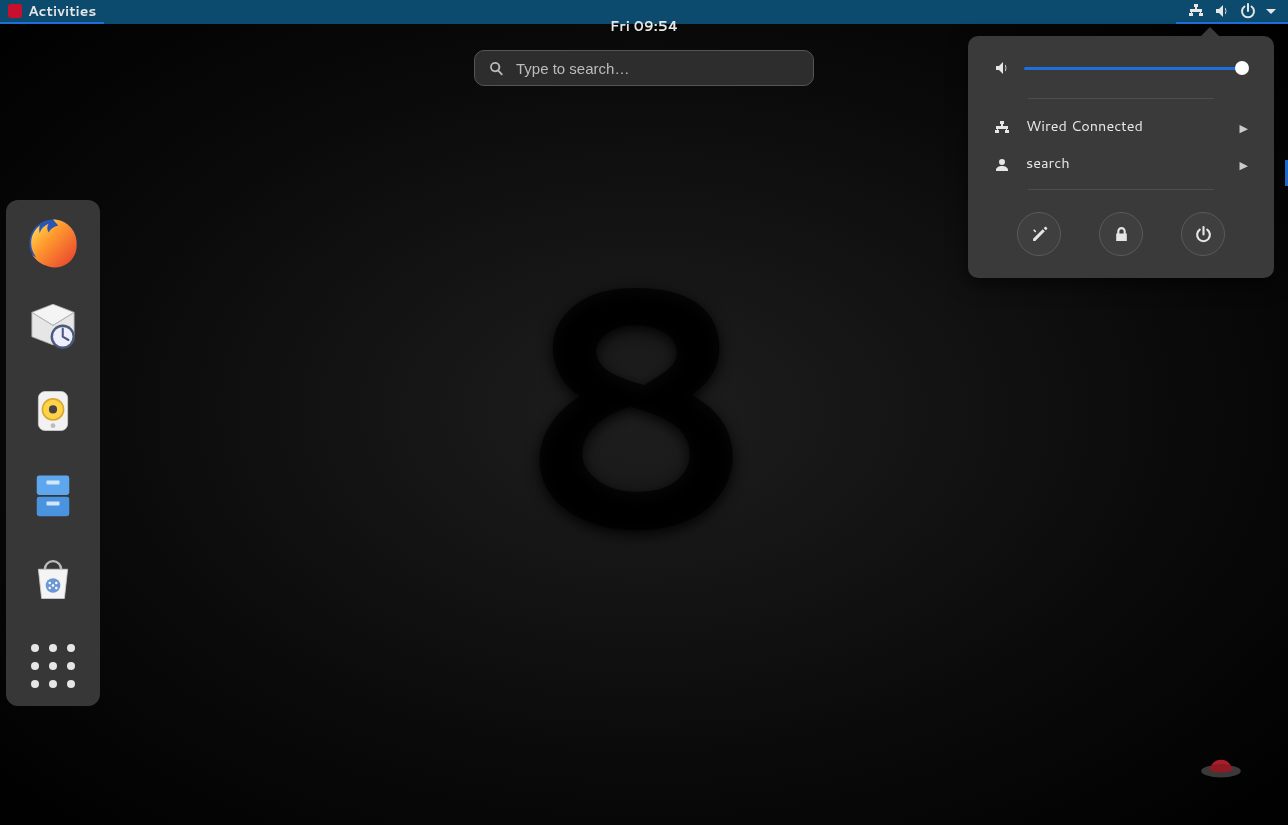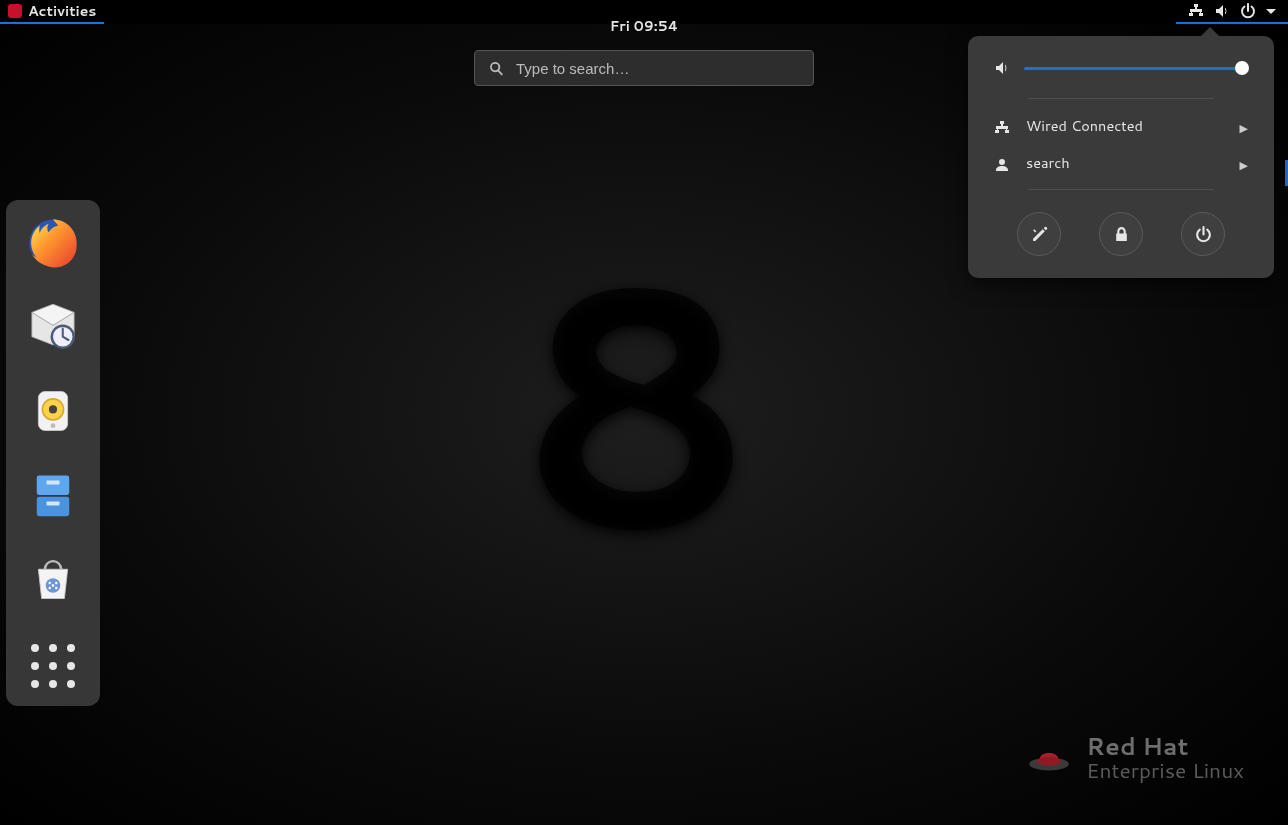--- a/index.html
+++ b/index.html
@@ -8,21 +8,21 @@
     font-family: "Cantarell", "DejaVu Sans", sans-serif;
     background: radial-gradient(ellipse at 50% 50%, #1e1e1e 0%, #0a0a0a 60%, #000 100%);
     color: #e6e6e6;
     position: relative;
   }
 
   
   .topbar {
     position: absolute; top: 0; left: 0; right: 0;
     height: 24px;
-    background: #000000;
+    background: #0c4a6e;
     display: flex; align-items: center;
     z-index: 100;
     font-size: 14px;
     font-weight: 600;
   }
   .topbar .activities {
     display: flex; align-items: center; gap: 6px;
     padding: 0 8px; height: 100%;
     border-bottom: 2px solid #1e6fd8;
     cursor: pointer;
@@ -49,21 +49,21 @@
     border-right: 5px solid transparent;
     border-top: 5px solid #e6e6e6;
   }
 
   
   .searchbar {
     position: absolute; top: 50px; left: 50%; transform: translateX(-50%);
     width: 340px; height: 36px;
     background: #2d2d2d;
     border: 1px solid #555;
-    border-radius: 4px;
+    border-radius: 10px;
     display: flex; align-items: center;
     padding: 0 14px; gap: 12px;
     color: #bbb;
     font-size: 15px;
   }
   .searchbar svg { width: 15px; height: 15px; fill: #bbb; }
   .searchbar input {
     flex: 1; background: transparent; border: none; outline: none;
     color: #e6e6e6; font-size: 15px;
   }
@@ -339,17 +339,13 @@
     </div>
   </div>
 </div>
 
 <div class="brand">
   <svg class="hat" viewBox="0 0 64 48">
     <ellipse cx="32" cy="34" rx="28" ry="9" fill="#3a3a3a"></ellipse>
     <path d="M18 30 C18 14 46 14 46 30 Z" fill="#a71f2b"></path>
     <ellipse cx="32" cy="30" rx="17" ry="6" fill="#8f1a24"></ellipse>
   </svg>
-  <div class="txt">
-    <div class="t1">Red Hat</div>
-    <div class="t2">Enterprise Linux</div>
-  </div>
 </div>
 
 </body></html>

